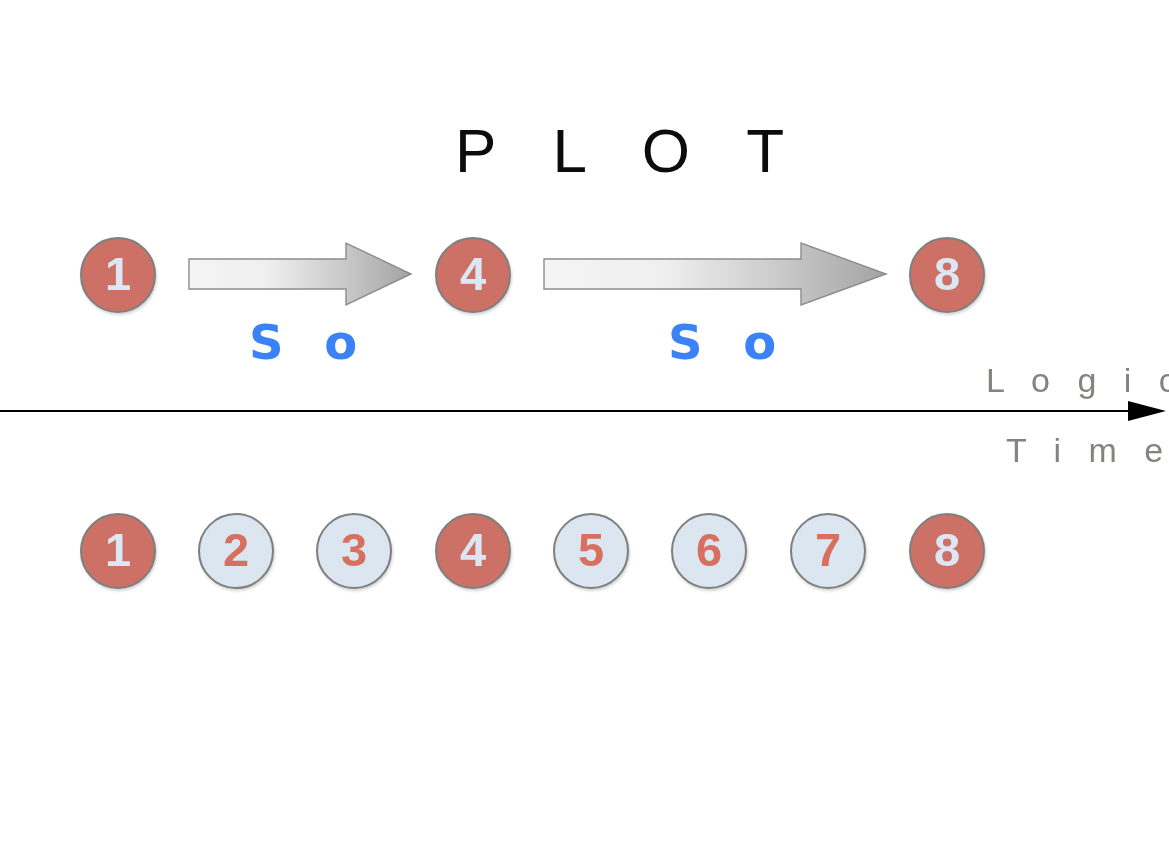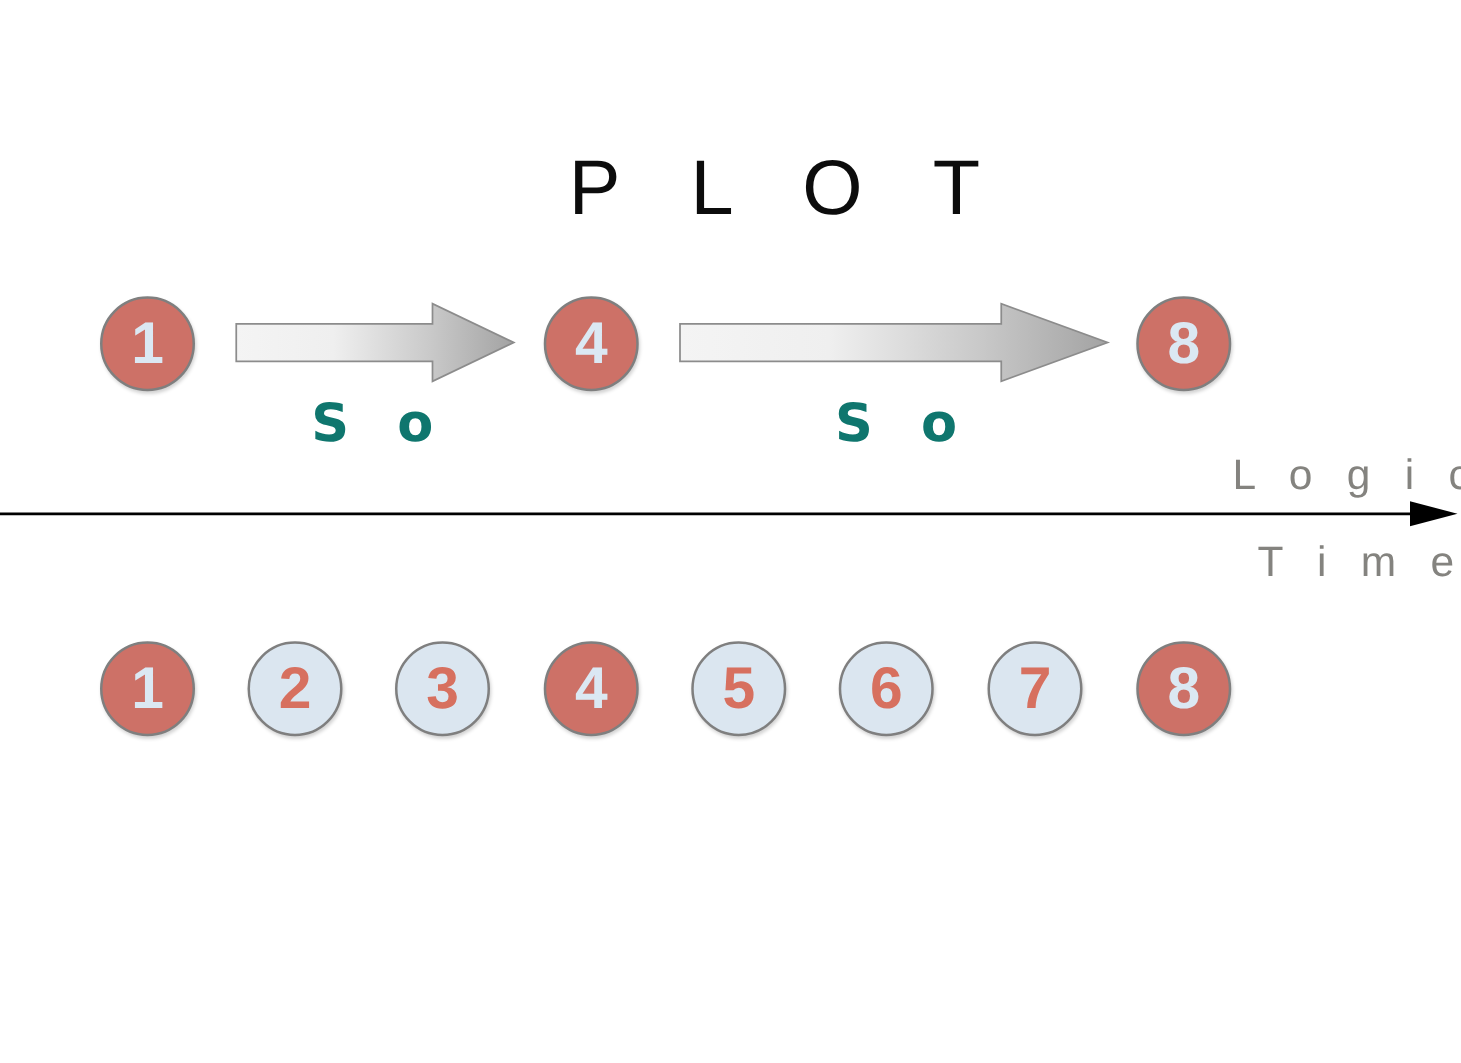--- a/index.html
+++ b/index.html
@@ -65,24 +65,24 @@
     position: absolute;
     top: 241px;
     height: 66px;
   }
   .block-arrow svg { display: block; overflow: visible; }
 
   
   .so-label {
     position: absolute;
     font-family: "DejaVu Sans", sans-serif;
-    font-size: 42px;
+    font-size: 48px;
     font-weight: bold;
     letter-spacing: 12px;
-    color: #0f766e;
+    color: #3b82f6;
     white-space: nowrap;
     line-height: 1;
   }
 
   
   #axis { position: absolute; left: 0px; top: 396px; width: 1169px; height: 34px; }
   #axis svg { display: block; }
 
   .axis-label {
     position: absolute;

